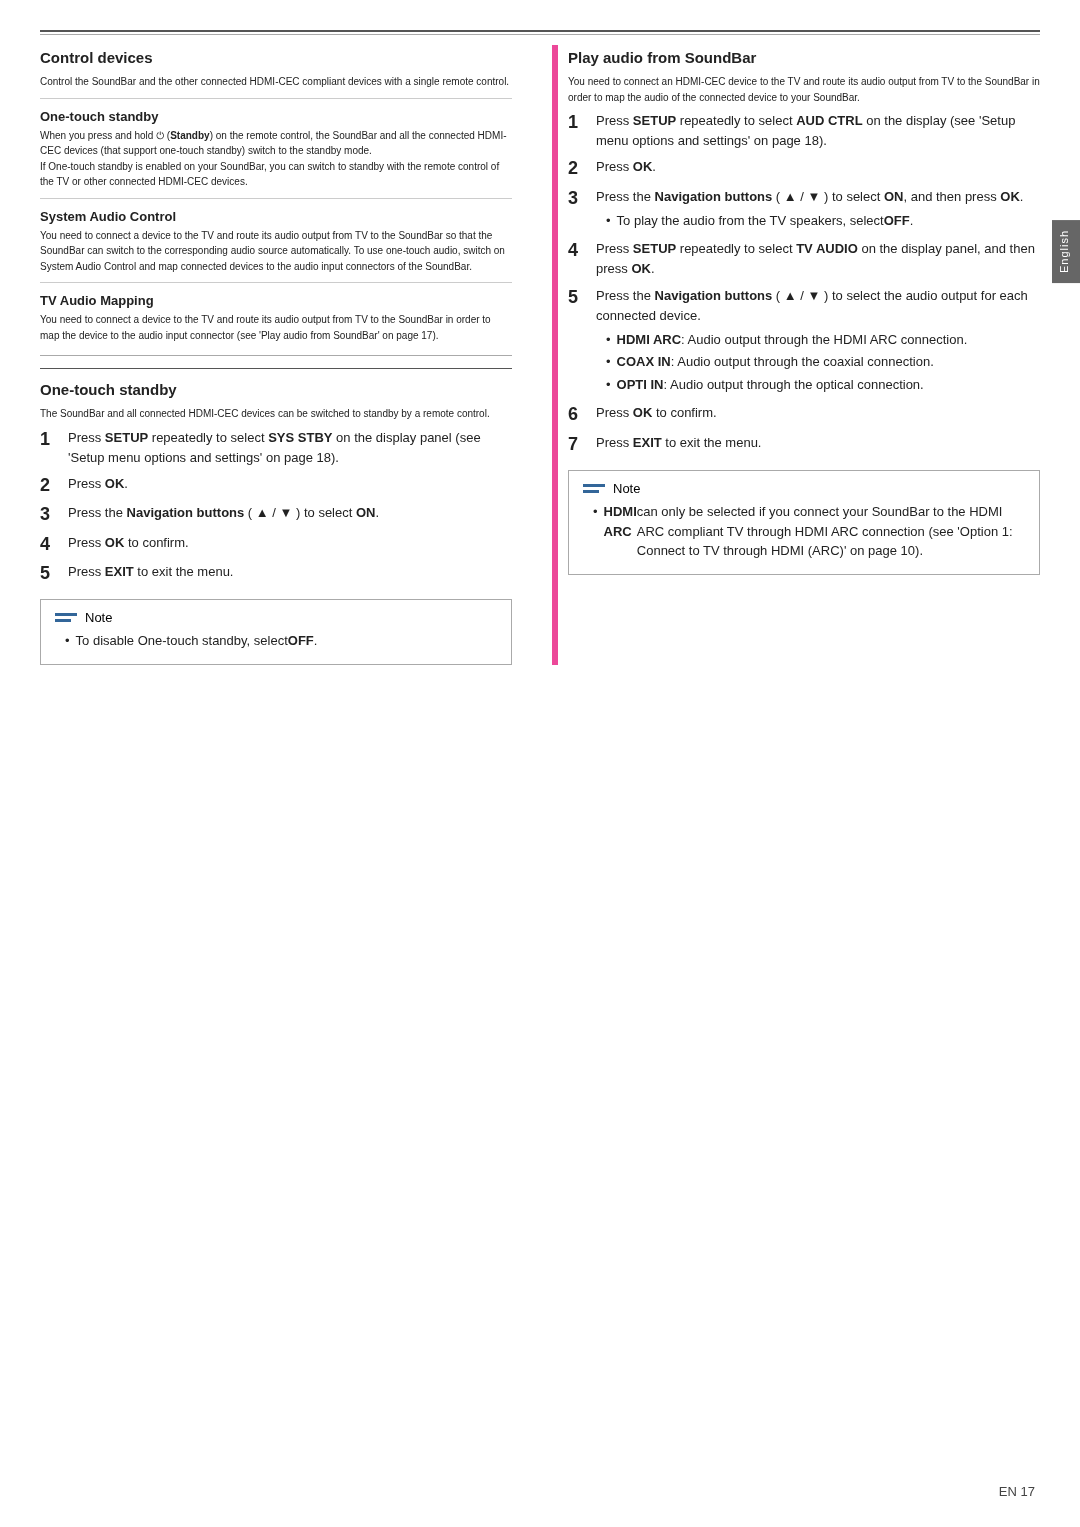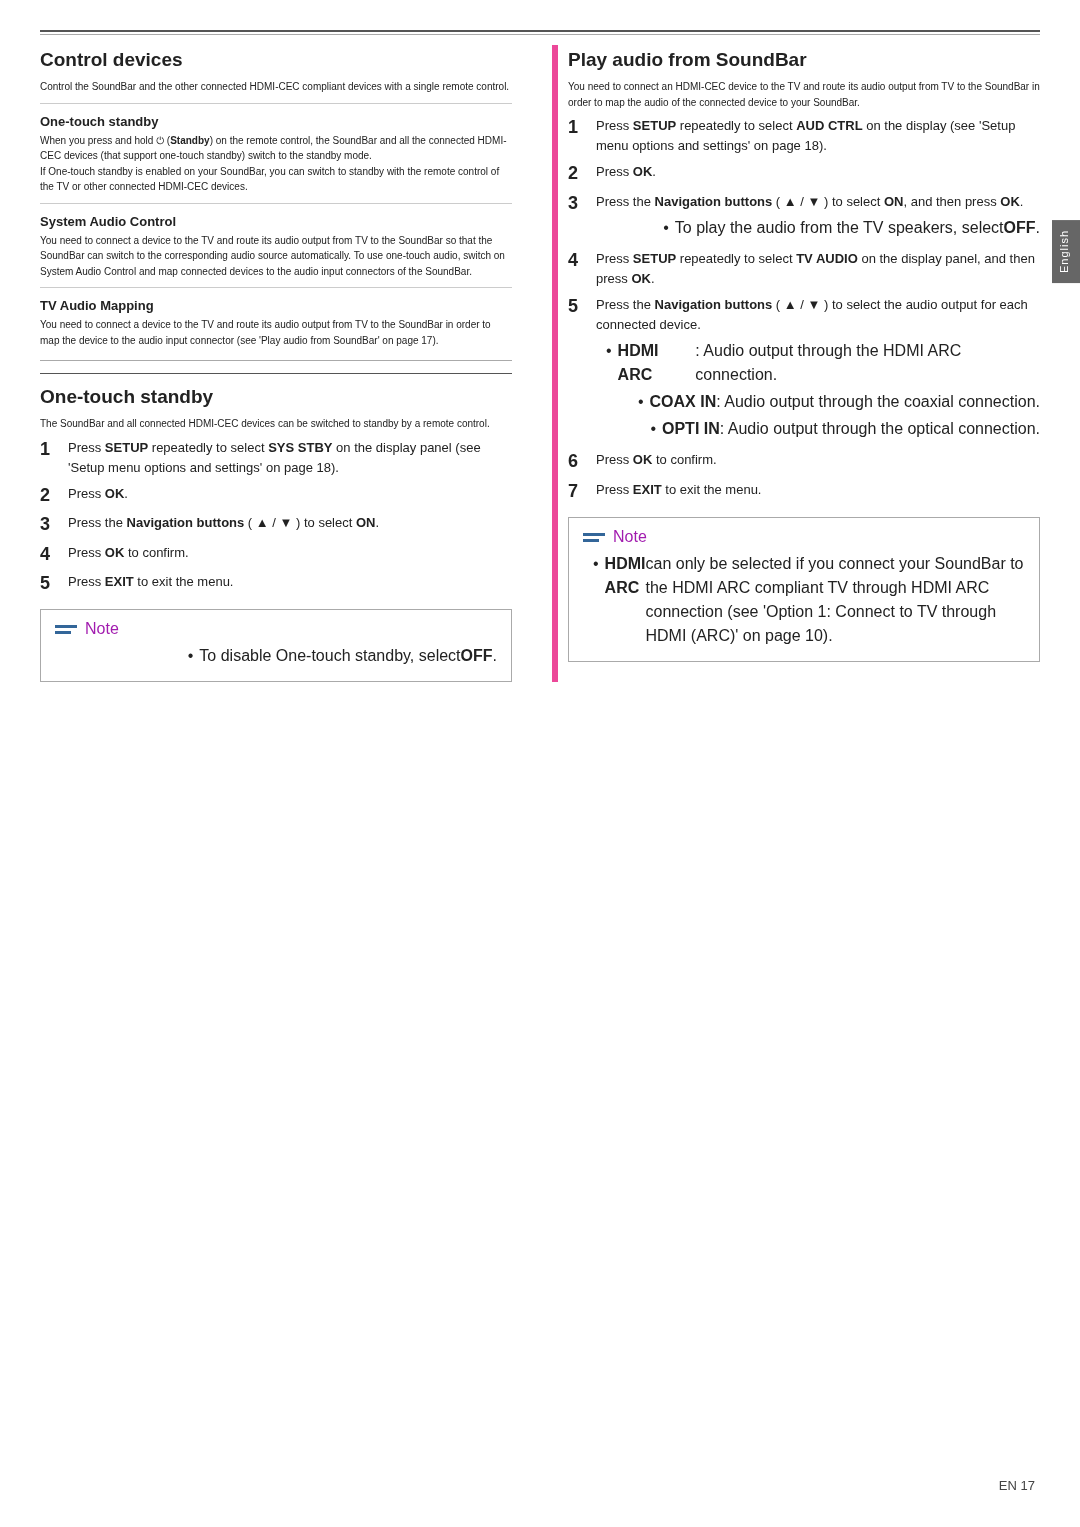--- a/index.html
+++ b/index.html
@@ -44,21 +44,21 @@
       flex: 1;
       padding-right: 10px;
     }
     .col-right {
       flex: 1;
       padding-left: 10px;
       border-left: 6px solid #ec4899;
     }
     
     .section-title {
-      font-size: 19px;
+      font-size: 15px;
       font-weight: bold;
       margin-bottom: 8px;
       margin-top: 4px;
     }
     
     .subsection-title {
       font-size: 13px;
       font-weight: bold;
       margin-top: 10px;
       margin-bottom: 4px;
@@ -107,23 +107,22 @@
     
     .bullet-list {
       list-style: none;
       padding-left: 10px;
       margin-top: 4px;
     }
     .bullet-list li {
       display: flex;
       align-items: flex-start;
       margin-bottom: 3px;
-      font-size: 16px;
+      font-size: 13px;
       line-height: 1.5;
-      justify-content: flex-end;
     }
     .bullet-list li::before {
       content: "•";
       margin-right: 6px;
       flex-shrink: 0;
     }
     
     .note-box {
       border: 1.5px solid #aaa;
       padding: 10px 14px;
@@ -143,27 +142,27 @@
     }
     .note-icon span {
       display: block;
       width: 22px;
       height: 3px;
       background: #336699;
     }
     .note-icon span:first-child { width: 22px; }
     .note-icon span:last-child { width: 16px; }
     .note-label {
-      font-size: 16px;
-      color: #a21caf;
+      font-size: 13px;
+      color: #000000;
     }
     
     .page-footer {
       position: absolute;
-      bottom: 34px;
+      bottom: 28px;
       right: 45px;
       font-size: 13px;
       color: #444;
       margin-top: 36px;
     }
     
     .double-rule-top {
       border: none;
       border-top: 2px solid #555;
       margin-bottom: 2px;

